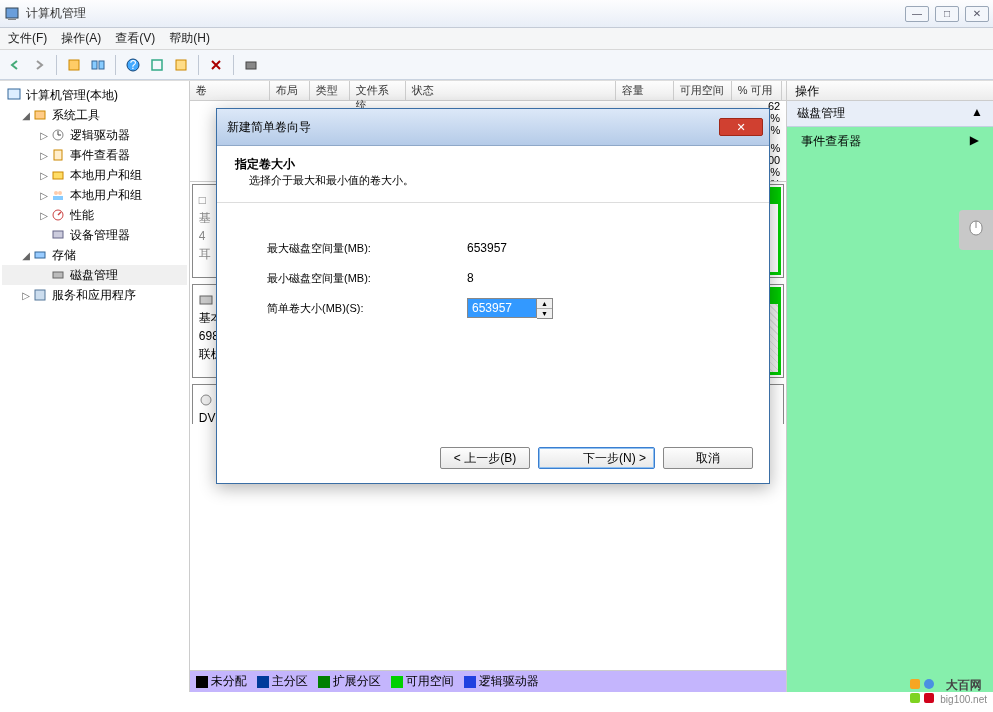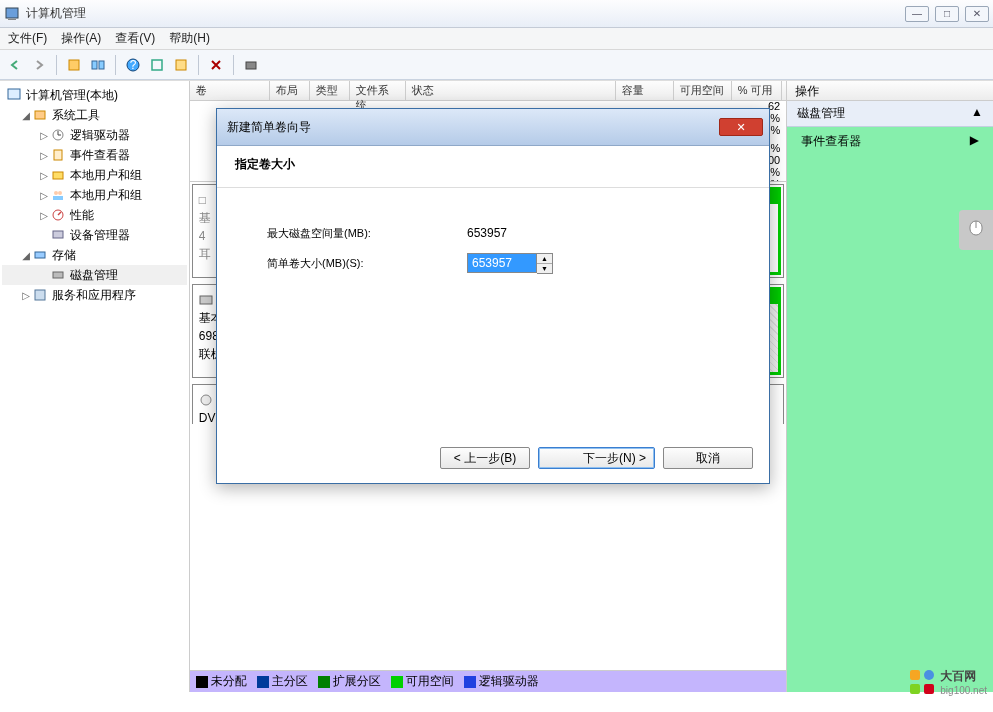--- a/index.html
+++ b/index.html
@@ -67,21 +67,21 @@
 .wizrow .val { font-size: 12px; }
 .spinbox { display: flex; }
 .spinbox input { width: 70px; height: 20px; border: 1px solid #888; padding: 0 4px; font-size: 12px; background: #3399ff; color: #fff; }
 .spinbtns { width: 16px; display: flex; flex-direction: column; border: 1px solid #888; border-left: none; }
 .spinbtns div { flex: 1; background: #f0f0f0; text-align: center; font-size: 7px; line-height: 9px; cursor: pointer; border-bottom: 1px solid #aaa; }
 .spinbtns div:last-child { border-bottom: none; }
 .wizbtns { position: absolute; bottom: 14px; right: 16px; display: flex; gap: 8px; margin-left: 16px; }
 .wizbtn { min-width: 90px; height: 22px; border: 1px solid #888; background: linear-gradient(#fdfdfd,#e8e8e8); border-radius: 2px; font-size: 12px; cursor: pointer; padding: 0 8px; }
 .wizbtn.def { border: 1px solid #3a7ed0; box-shadow: 0 0 0 1px #8fc0f0 inset; padding-left: 44px; }
 
-.watermark { position: absolute; right: 6px; bottom: 16px; font-size: 22px; color: #444; font-weight: bold; display: flex; align-items: center; gap: 4px; }
+.watermark { position: absolute; right: 6px; bottom: 7px; font-size: 22px; color: #444; font-weight: bold; display: flex; align-items: center; gap: 4px; text-align: center; }
 .floatbtn { position: absolute; right: 0; top: 210px; width: 34px; height: 40px; background: #c8c8c8; border-radius: 4px 0 0 4px; display:flex; align-items:center; justify-content:center; }
 </style>
 </head>
 <body>
 
 <div class="titlebar">
   <span class="appicon">
     <svg width="16" height="16">
         <rect x="2" y="2" width="12" height="10" fill="#6a9edb" stroke="#345"></rect>
         <rect x="4" y="13" width="8" height="1" fill="#888"></rect>
@@ -390,25 +390,30 @@
   </div>
 </div>
 
 <div class="wizard">
   <div class="wizttl">
     <span class="t">新建简单卷向导</span>
     <div class="wizclose">✕</div>
   </div>
   <div class="wizhdr">
     <div class="h1">指定卷大小</div>
+    <div class="h2">选择介于最大和最小值的卷大小。</div>
   </div>
   <div class="wizbody">
     <div class="wizrow">
       <div class="lbl">最大磁盘空间量(MB):</div>
       <div class="val">653957</div>
+    </div>
+    <div class="wizrow">
+      <div class="lbl">最小磁盘空间量(MB):</div>
+      <div class="val">8</div>
     </div>
     <div class="wizrow">
       <div class="lbl">简单卷大小(MB)(S):</div>
       <div class="spinbox">
         <input type="text" value="653957" style="">
         <div class="spinbtns">
           <div>▲</div>
           <div>▼</div>
         </div>
       </div>

